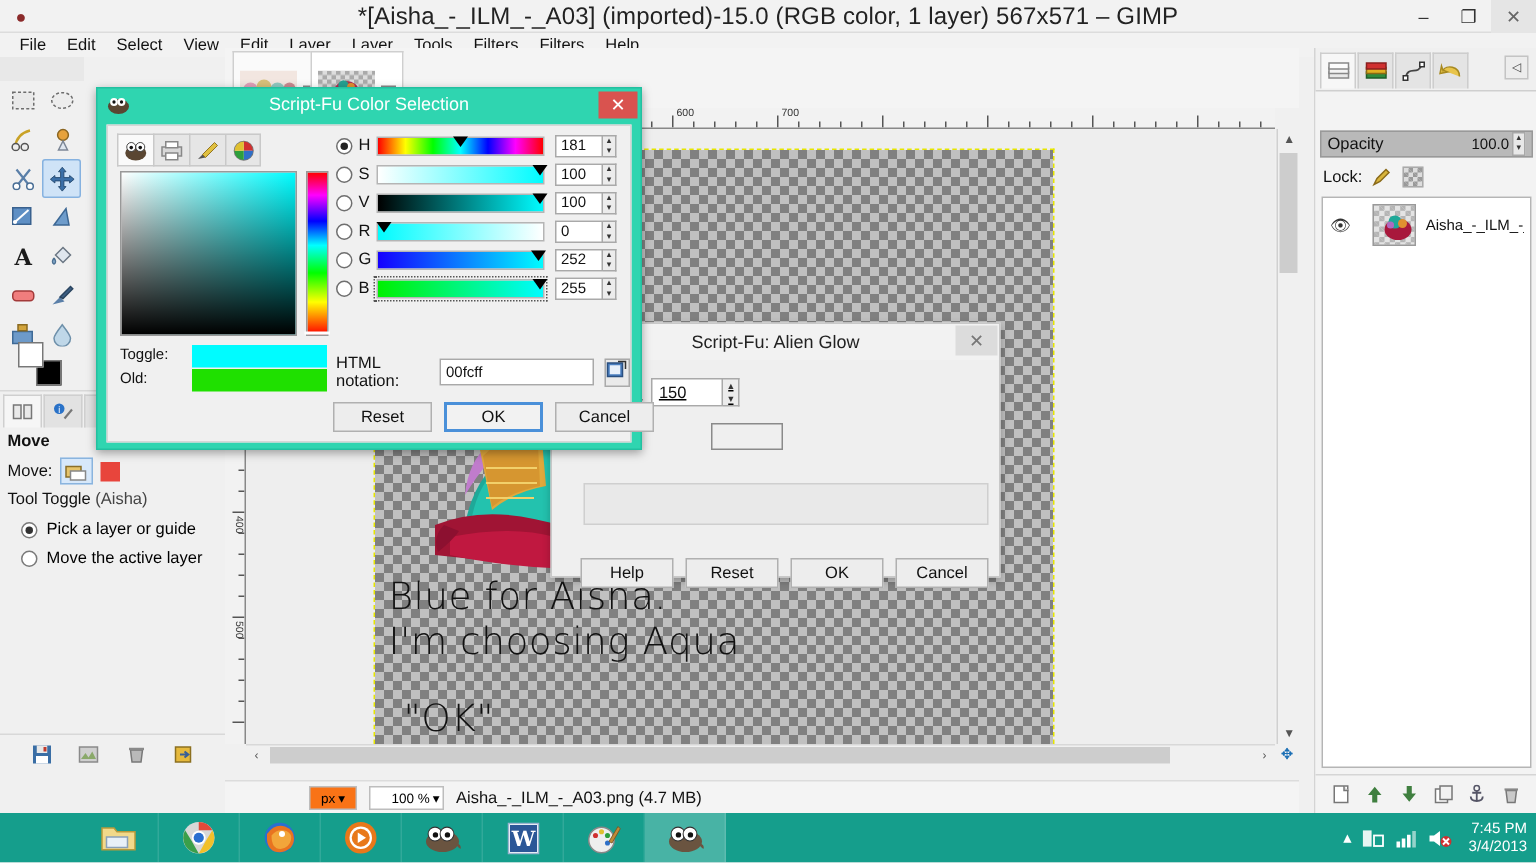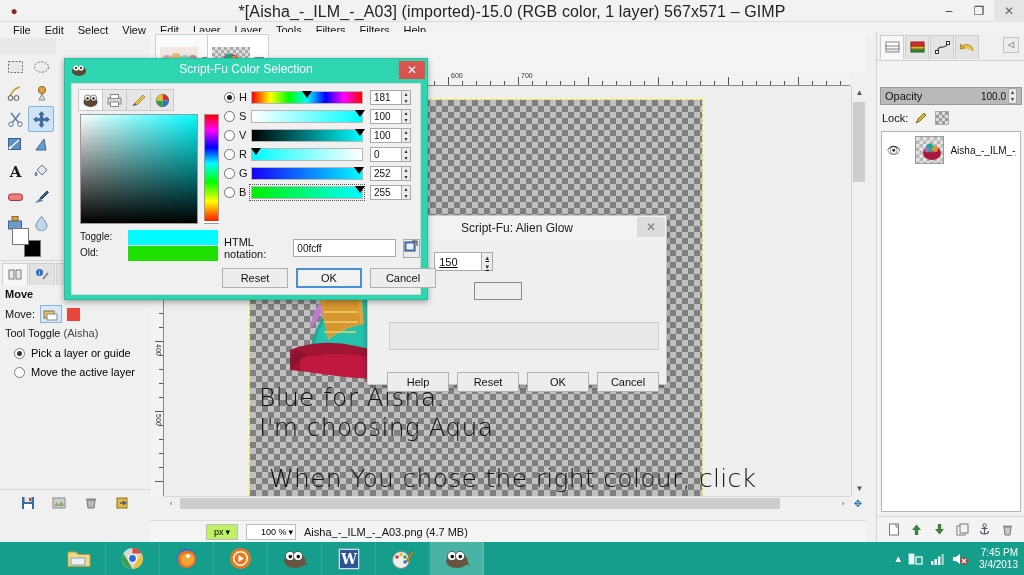--- a/index.html
+++ b/index.html
@@ -201,21 +201,21 @@
   }
   .anno1 { left:95px; top:297px; font-size:25px; line-height:30px; }
   .anno2 { left:105px; top:377px; font-size:25px; line-height:32px; }
 
   
   .statusbar {
     position:absolute; left:150px; top:520px; width:716px; height:22px;
     background:#f4f4f4; border-top:1px solid #dcdcdc; display:flex; align-items:center;
   }
   .sb-unit {
-    margin-left:56px; width:32px; height:16px; background:#bef264;
+    margin-left:56px; width:32px; height:16px; background:#f97316;
     border:1px solid #bdbdbd; font-size:9px; display:flex;
     align-items:center; justify-content:center; gap:2px;
   }
   .sb-zoom {
     margin-left:8px; width:50px; height:16px; background:#fff;
     border:1px solid #bdbdbd; font-size:9px; display:flex;
     align-items:center; justify-content:flex-end; padding-right:2px; gap:2px;
   }
   .sb-file { margin-left:8px; font-size:11px; color:#111; }
 
@@ -785,21 +785,20 @@
             <path d="M6 150 q-8 8 -4 18 q10 -8 14 -14 z" fill="#8c1030"></path>
           </svg>
         </div>
       </div>
 
       <div class="anno anno1">
         <div>Blue for Aisha.</div>
         <div>I'm choosing Aqua</div>
       </div>
       <div class="anno anno2">
-        <div>When You chose the right colour, click</div>
         <div>"OK"</div>
       </div>
     </div>
 
     <div class="vscroll">
       <div class="arrow" style="top:0;">▲</div>
       <div class="thumb2"></div>
       <div class="arrow" style="bottom:0;">▼</div>
     </div>
 

